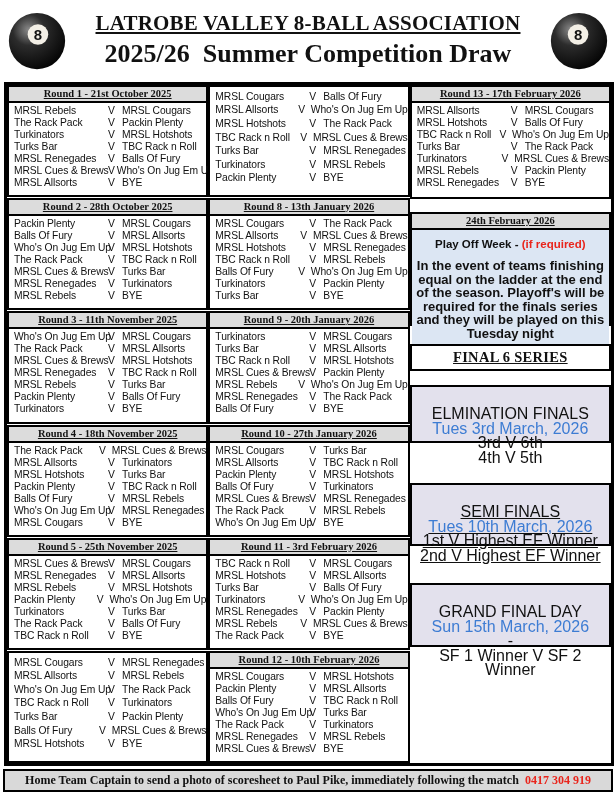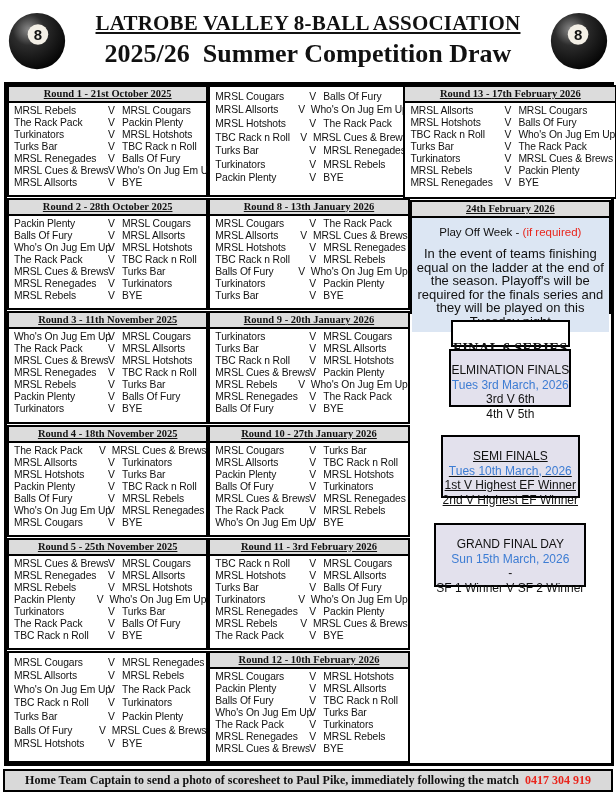--- a/index.html
+++ b/index.html
@@ -24,34 +24,34 @@
                 font-family:"Liberation Serif","DejaVu Serif",serif;font-weight:bold;font-size:10.5px;
                 padding:1px 0 2px;}
   .round-header span{text-decoration:underline;}
   .round-body{flex:1;display:flex;flex-direction:column;justify-content:space-evenly;
               padding:2px 0 9px 5px;}
   .match{display:flex;font-size:10.3px;line-height:12px;white-space:nowrap;letter-spacing:-.1px;}
   .home{width:94px;}
   .vs{width:12px;}
   .away{padding-left:2px;}
   
-  #col-3{gap:0;align-items:center;}
+  #col-3{gap:12px;}
   #col-3-round{height:114px;display:flex;flex-direction:column;}
   .playoff{margin-top:1px;height:114px;border:2px solid #000;box-sizing:border-box;
            display:flex;flex-direction:column;}
-  .playoff-body{flex:1;background:var(--playoff-blue,#dce6f3);text-align:center;padding:5px 3px 4px;}
+  .playoff-body{flex:1;background:var(--playoff-blue,#dce6f3);text-align:center;padding:5px 3px 4px;font-weight:bold;}
   .playoff-heading{font-size:11.5px;margin:3px 0 9px;}
   .red{color:var(--accent-red,#e9251c);}
   .playoff-text{font-size:13px;line-height:13.5px;}
   .final6{margin-top:6px;height:27px;border:2px solid #000;box-sizing:border-box;background:#fff;
           text-align:center;font-family:"Liberation Serif","DejaVu Serif",serif;font-weight:bold;
-          font-size:14.5px;padding-top:18px;}
+          font-size:14.5px;padding-top:3px;}
   .final6 span{text-decoration:underline;letter-spacing:.3px;}
   .fbox{border:2px solid #000;box-sizing:border-box;background:var(--finals-lavender,#e3e1ed);
-        text-align:center;font-size:12px;line-height:14.5px;padding-top:12px;}
+        text-align:center;font-size:16px;line-height:14.5px;padding-top:20px;}
   .fbox .date{color:var(--accent-blue,#3d7cd3);}
   .fbox-elim{margin-top:2px;height:58px;}
   .fbox-semi{margin-top:28px;height:63px;text-decoration:underline;}
   .fbox-grand{margin-top:25px;height:64px;}
   
   .footer{position:absolute;left:3px;right:3px;top:769px;height:23px;box-sizing:border-box;
           border:2px solid #000;background:var(--footer-gray,#d9d9d9);
           display:flex;align-items:center;justify-content:center;gap:6px;
           font-family:"Liberation Serif","DejaVu Serif",serif;font-weight:bold;font-size:12px;}
 </style>

